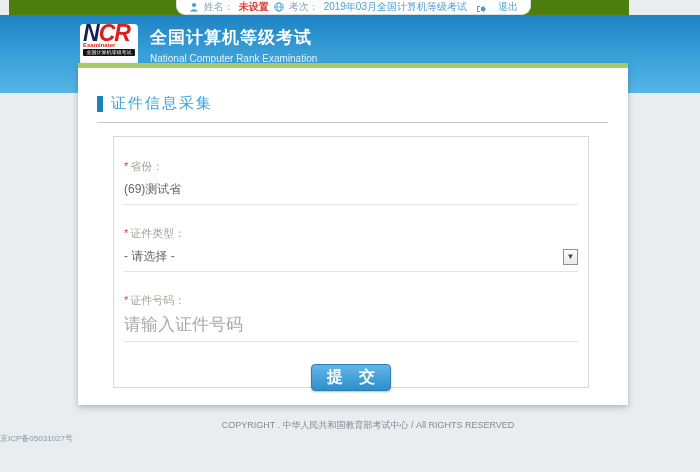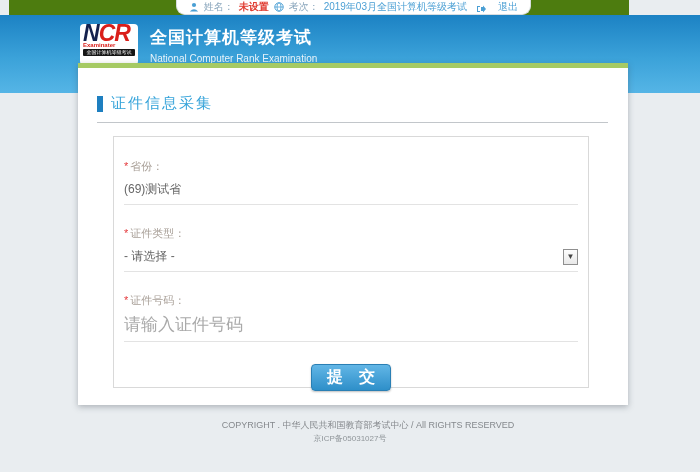--- a/index.html
+++ b/index.html
@@ -74,21 +74,21 @@
   .submit-btn {
     display:block; margin:22px auto 0; width:80px; height:27px;
     background:linear-gradient(180deg,#62b6e6 0%,#2e8fc9 100%);
     border:1px solid #2a7fb4; border-radius:4px;
     color:#ffffff; font-size:16px; font-weight:bold; cursor:pointer;
     box-shadow:0 1px 2px rgba(0,0,0,0.25); font-family:Liberation Mono, monospace;
   }
 
   
   .footer-line1 { position:absolute; left:18px; top:419px; width:700px; text-align:center; font-size:9px; color:#85898d; }
-  .footer-line2 { position:absolute; left:0; top:433px; width:700px; text-align:center; font-size:8px; color:#90969a; }
+  .footer-line2 { position:absolute; left:0; top:433px; width:700px; font-size:8px; color:#90969a; }
 </style>
 </head>
 <body>
 
 <div class="viewport">
 
   <div class="topstrip">
     <div class="userbox">
       <svg class="tb-icon" viewBox="0 0 10 10">
         <circle cx="5" cy="3" r="2.1" fill="#4a9fd4"></circle>

